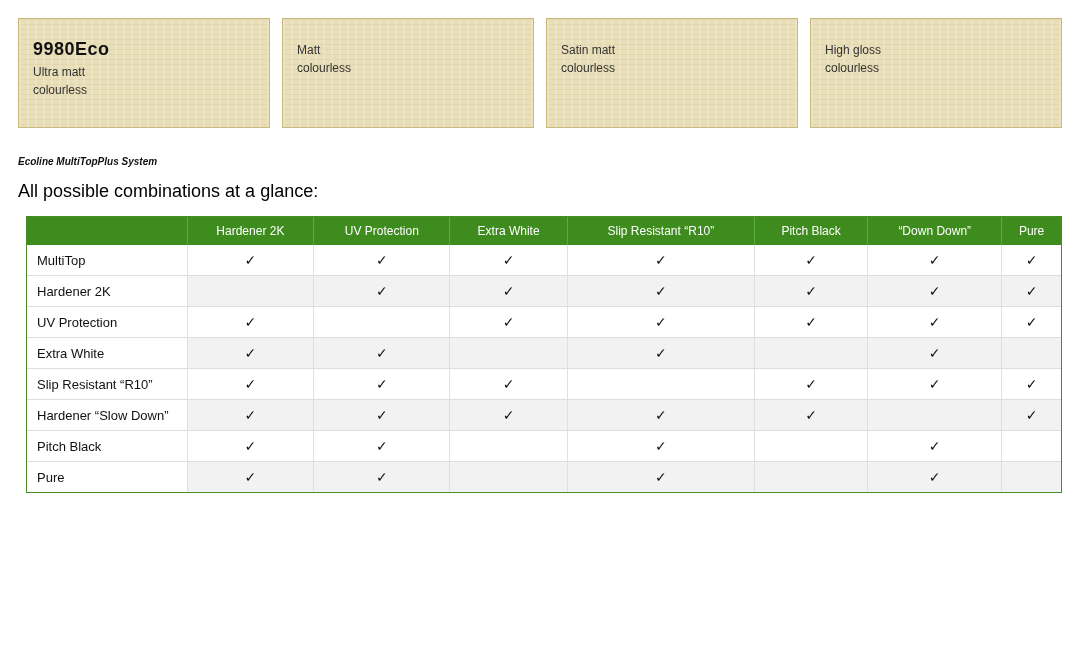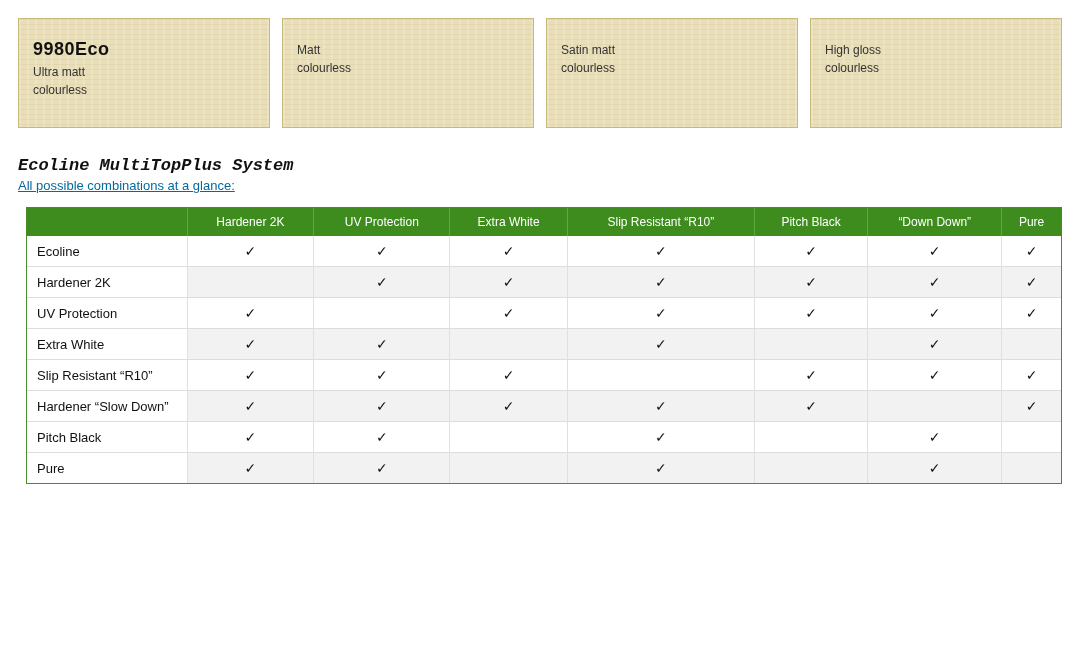--- a/index.html
+++ b/index.html
@@ -50,29 +50,27 @@
       line-height: 1.5;
     }
 
     
     .section-heading {
       margin-bottom: 14px;
     }
     .section-heading .title {
       font-style: italic;
       font-weight: bold;
-      font-size: 17px;
-      color: #111;
-      margin-bottom: 3px;
-      font-family: Liberation Mono, monospace;
+      font-size: 10px;
+      color: #111;
+      margin-bottom: 14px;
     }
     .section-heading .subtitle {
-      font-size: 13px;
-      color: #0369a1;
-      text-decoration: underline;
+      font-size: 18px;
+      color: #000000;
     }
 
     
     .compat-table-wrap {
       border: 1.5px solid #4a8c2a;
       margin-left: 8px;
     }
     table.compat {
       width: 100%;
       border-collapse: collapse;
@@ -162,21 +160,21 @@
           <th>UV Protection</th>
           <th>Extra White</th>
           <th>Slip Resistant “R10”</th>
           <th>Pitch Black</th>
           <th>“Down Down”</th>
           <th>Pure</th>
         </tr>
     </thead>
     <tbody id="table-body">
     <tr>
-          <td>Ecoline</td>
+          <td>MultiTop</td>
           <td><span class="check">✓</span></td>
           <td><span class="check">✓</span></td>
           <td><span class="check">✓</span></td>
           <td><span class="check">✓</span></td>
           <td><span class="check">✓</span></td>
           <td><span class="check">✓</span></td>
           <td><span class="check">✓</span></td>
         </tr>
         <tr>
           <td>Hardener 2K</td>

